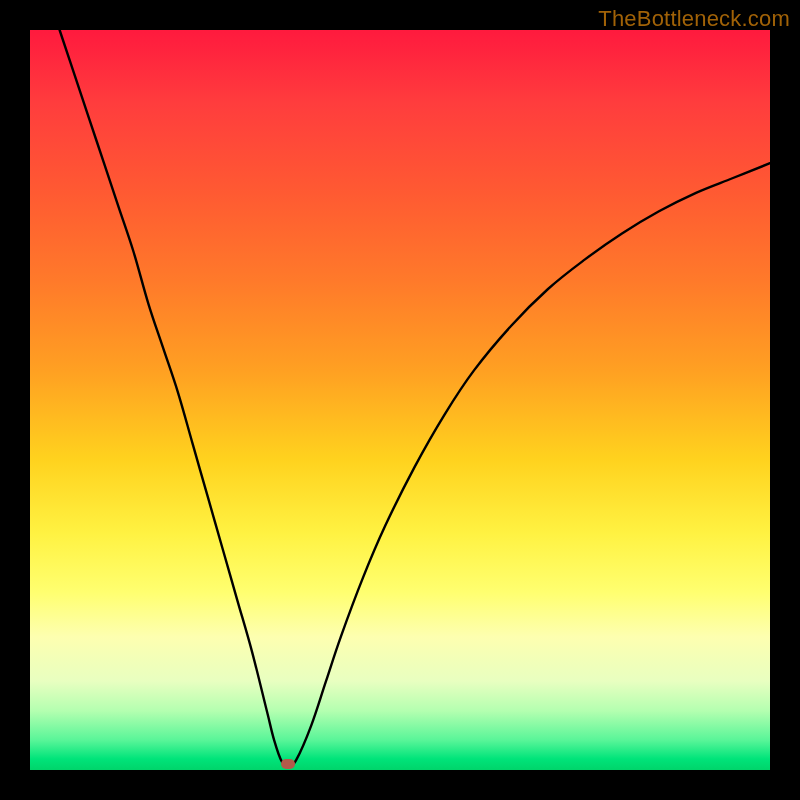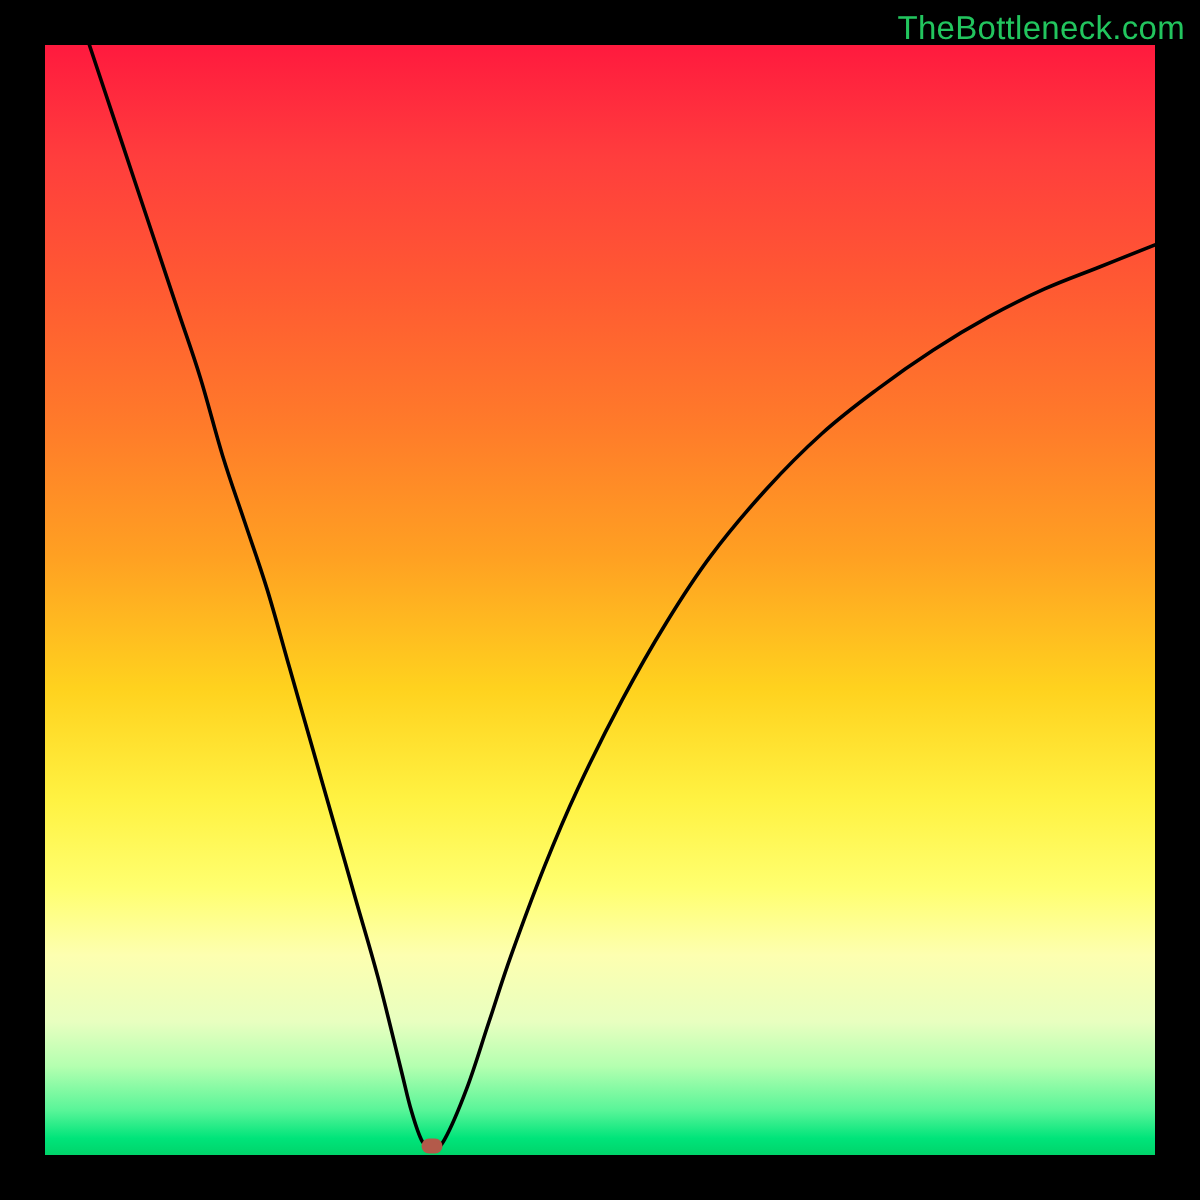--- a/index.html
+++ b/index.html
@@ -39,21 +39,21 @@
       #b4ffb0 92%,
       #58f598 96%,
       #00e47a 98.5%,
       #00d46a 100%
     );
   }
   .watermark {
     position: absolute;
     top: 6px;
     right: 10px;
-    color: #22c55e;
+    color: #a16207;
     font-size: 22px;
     font-weight: 400;
     letter-spacing: 0.2px;
     user-select: none;
   }
   svg.curve {
     position: absolute;
     left: 0;
     top: 0;
     width: 740px;

